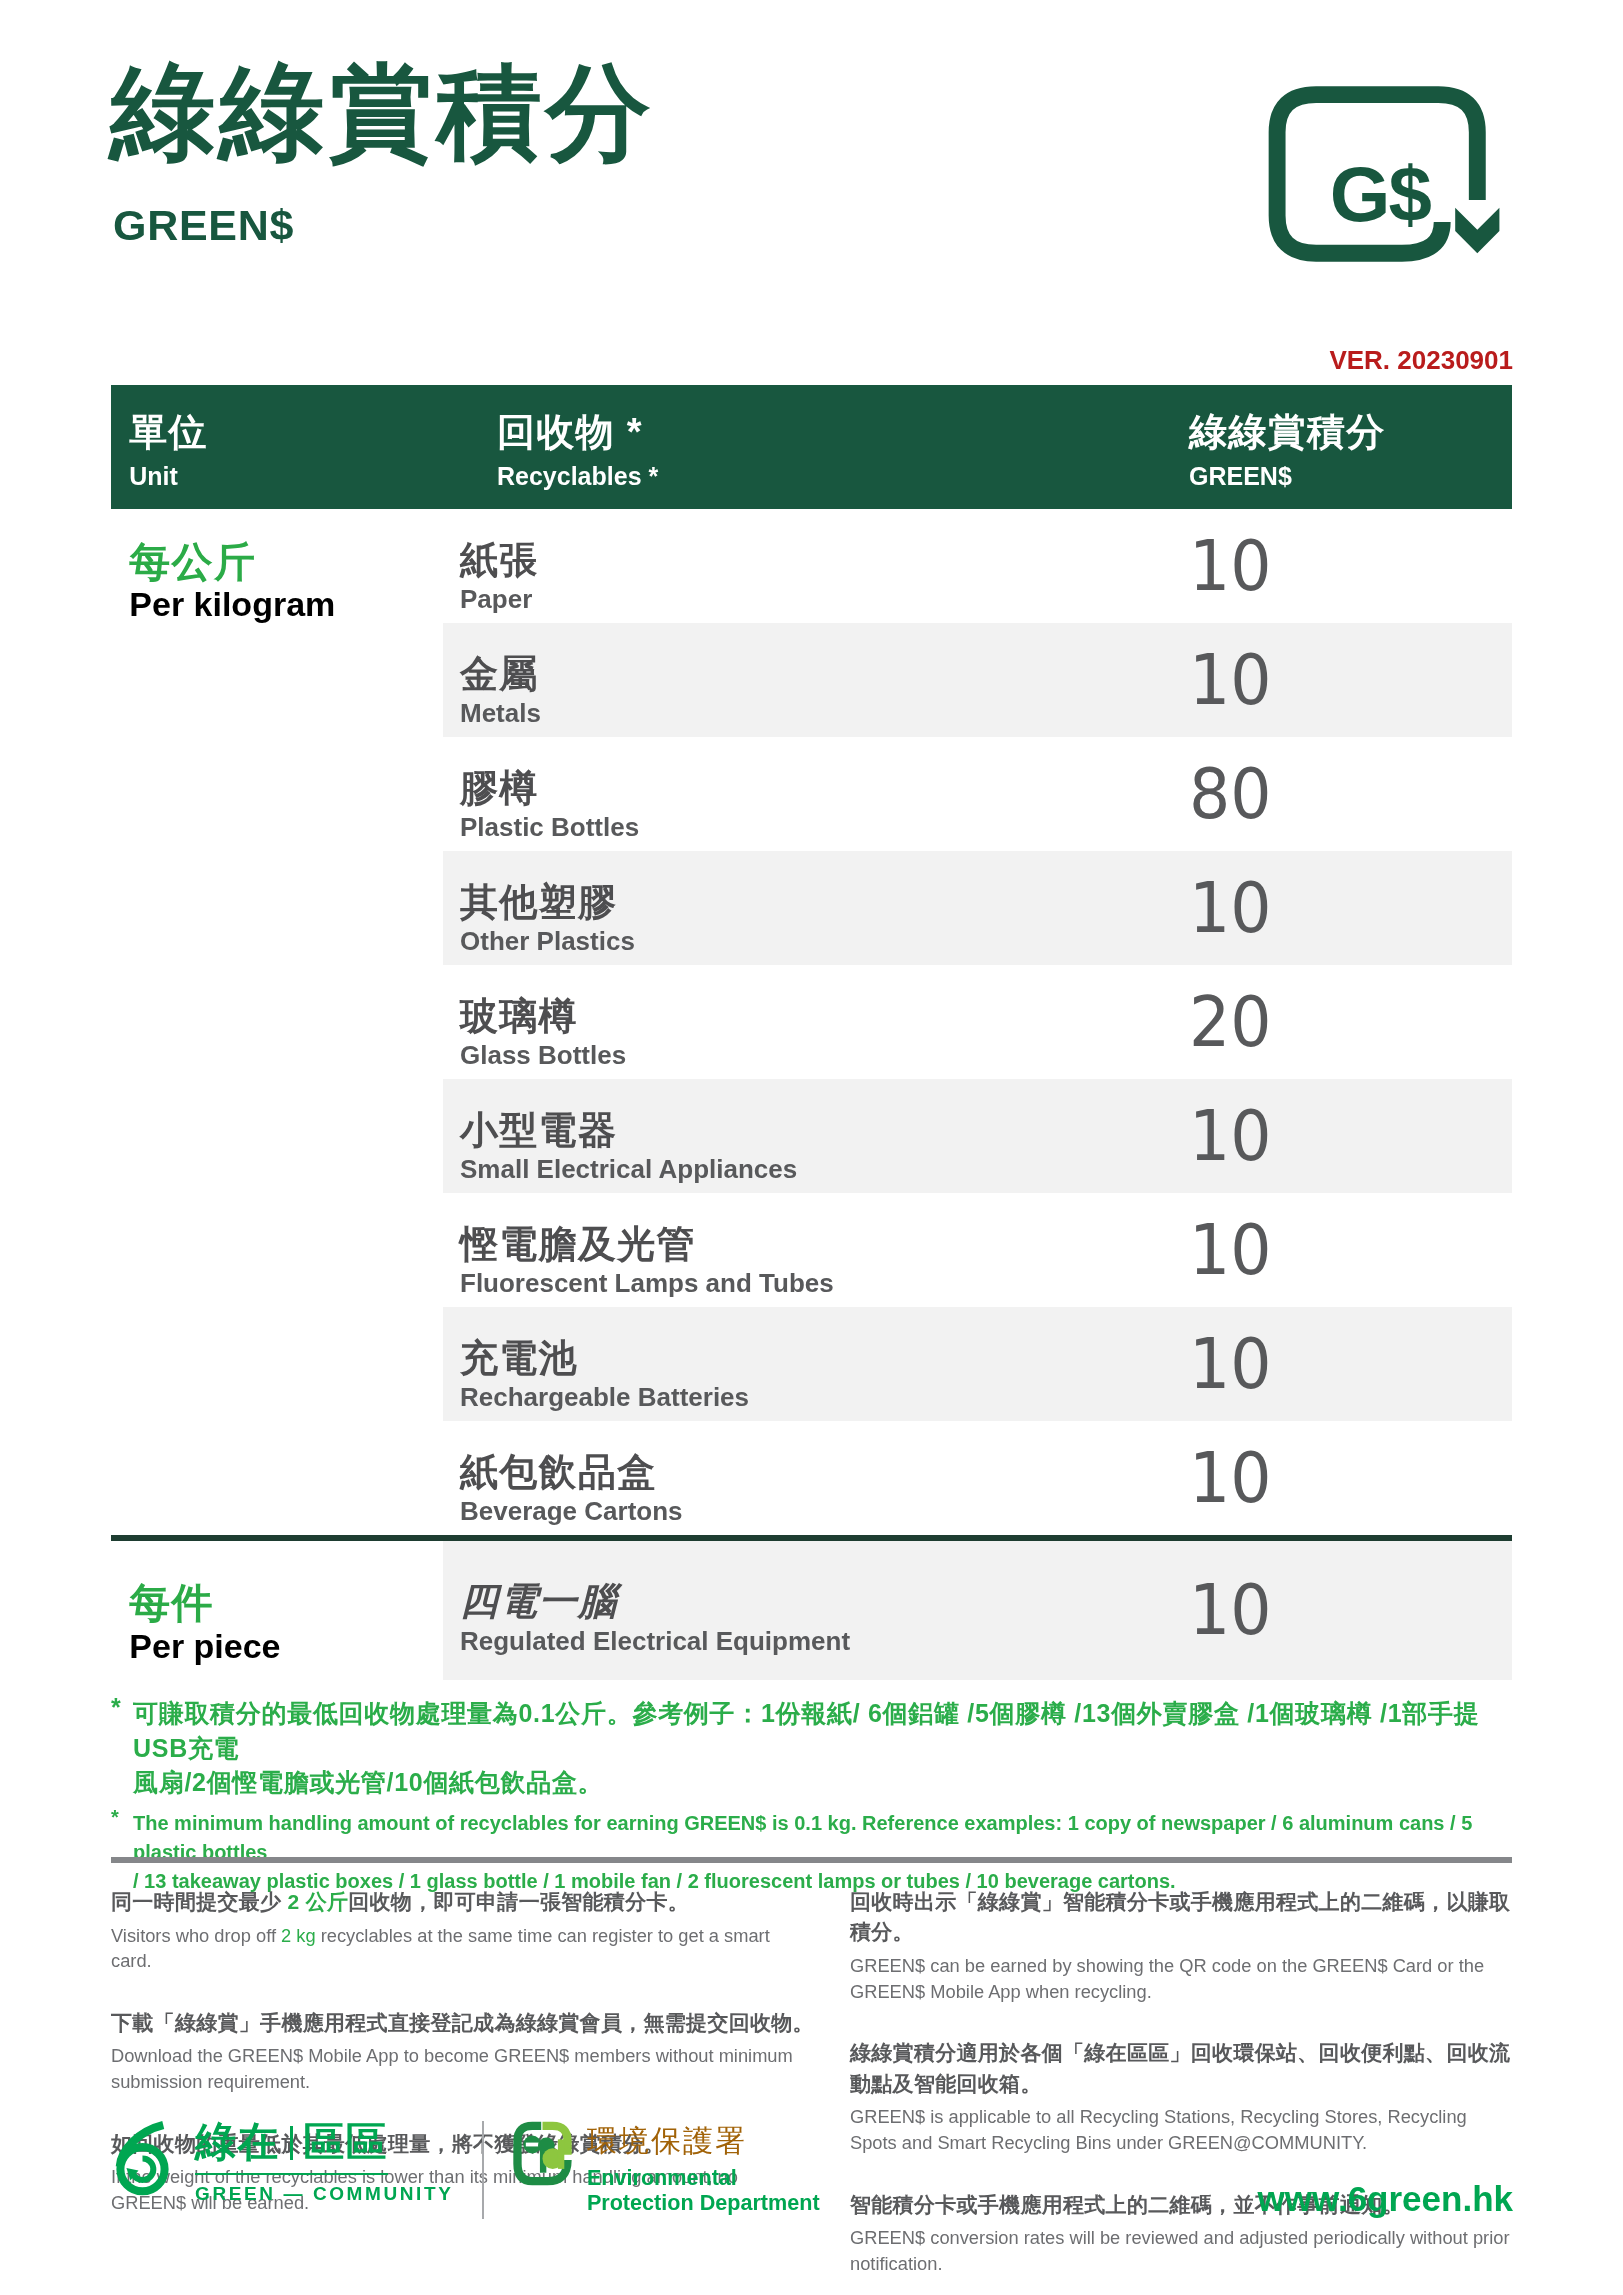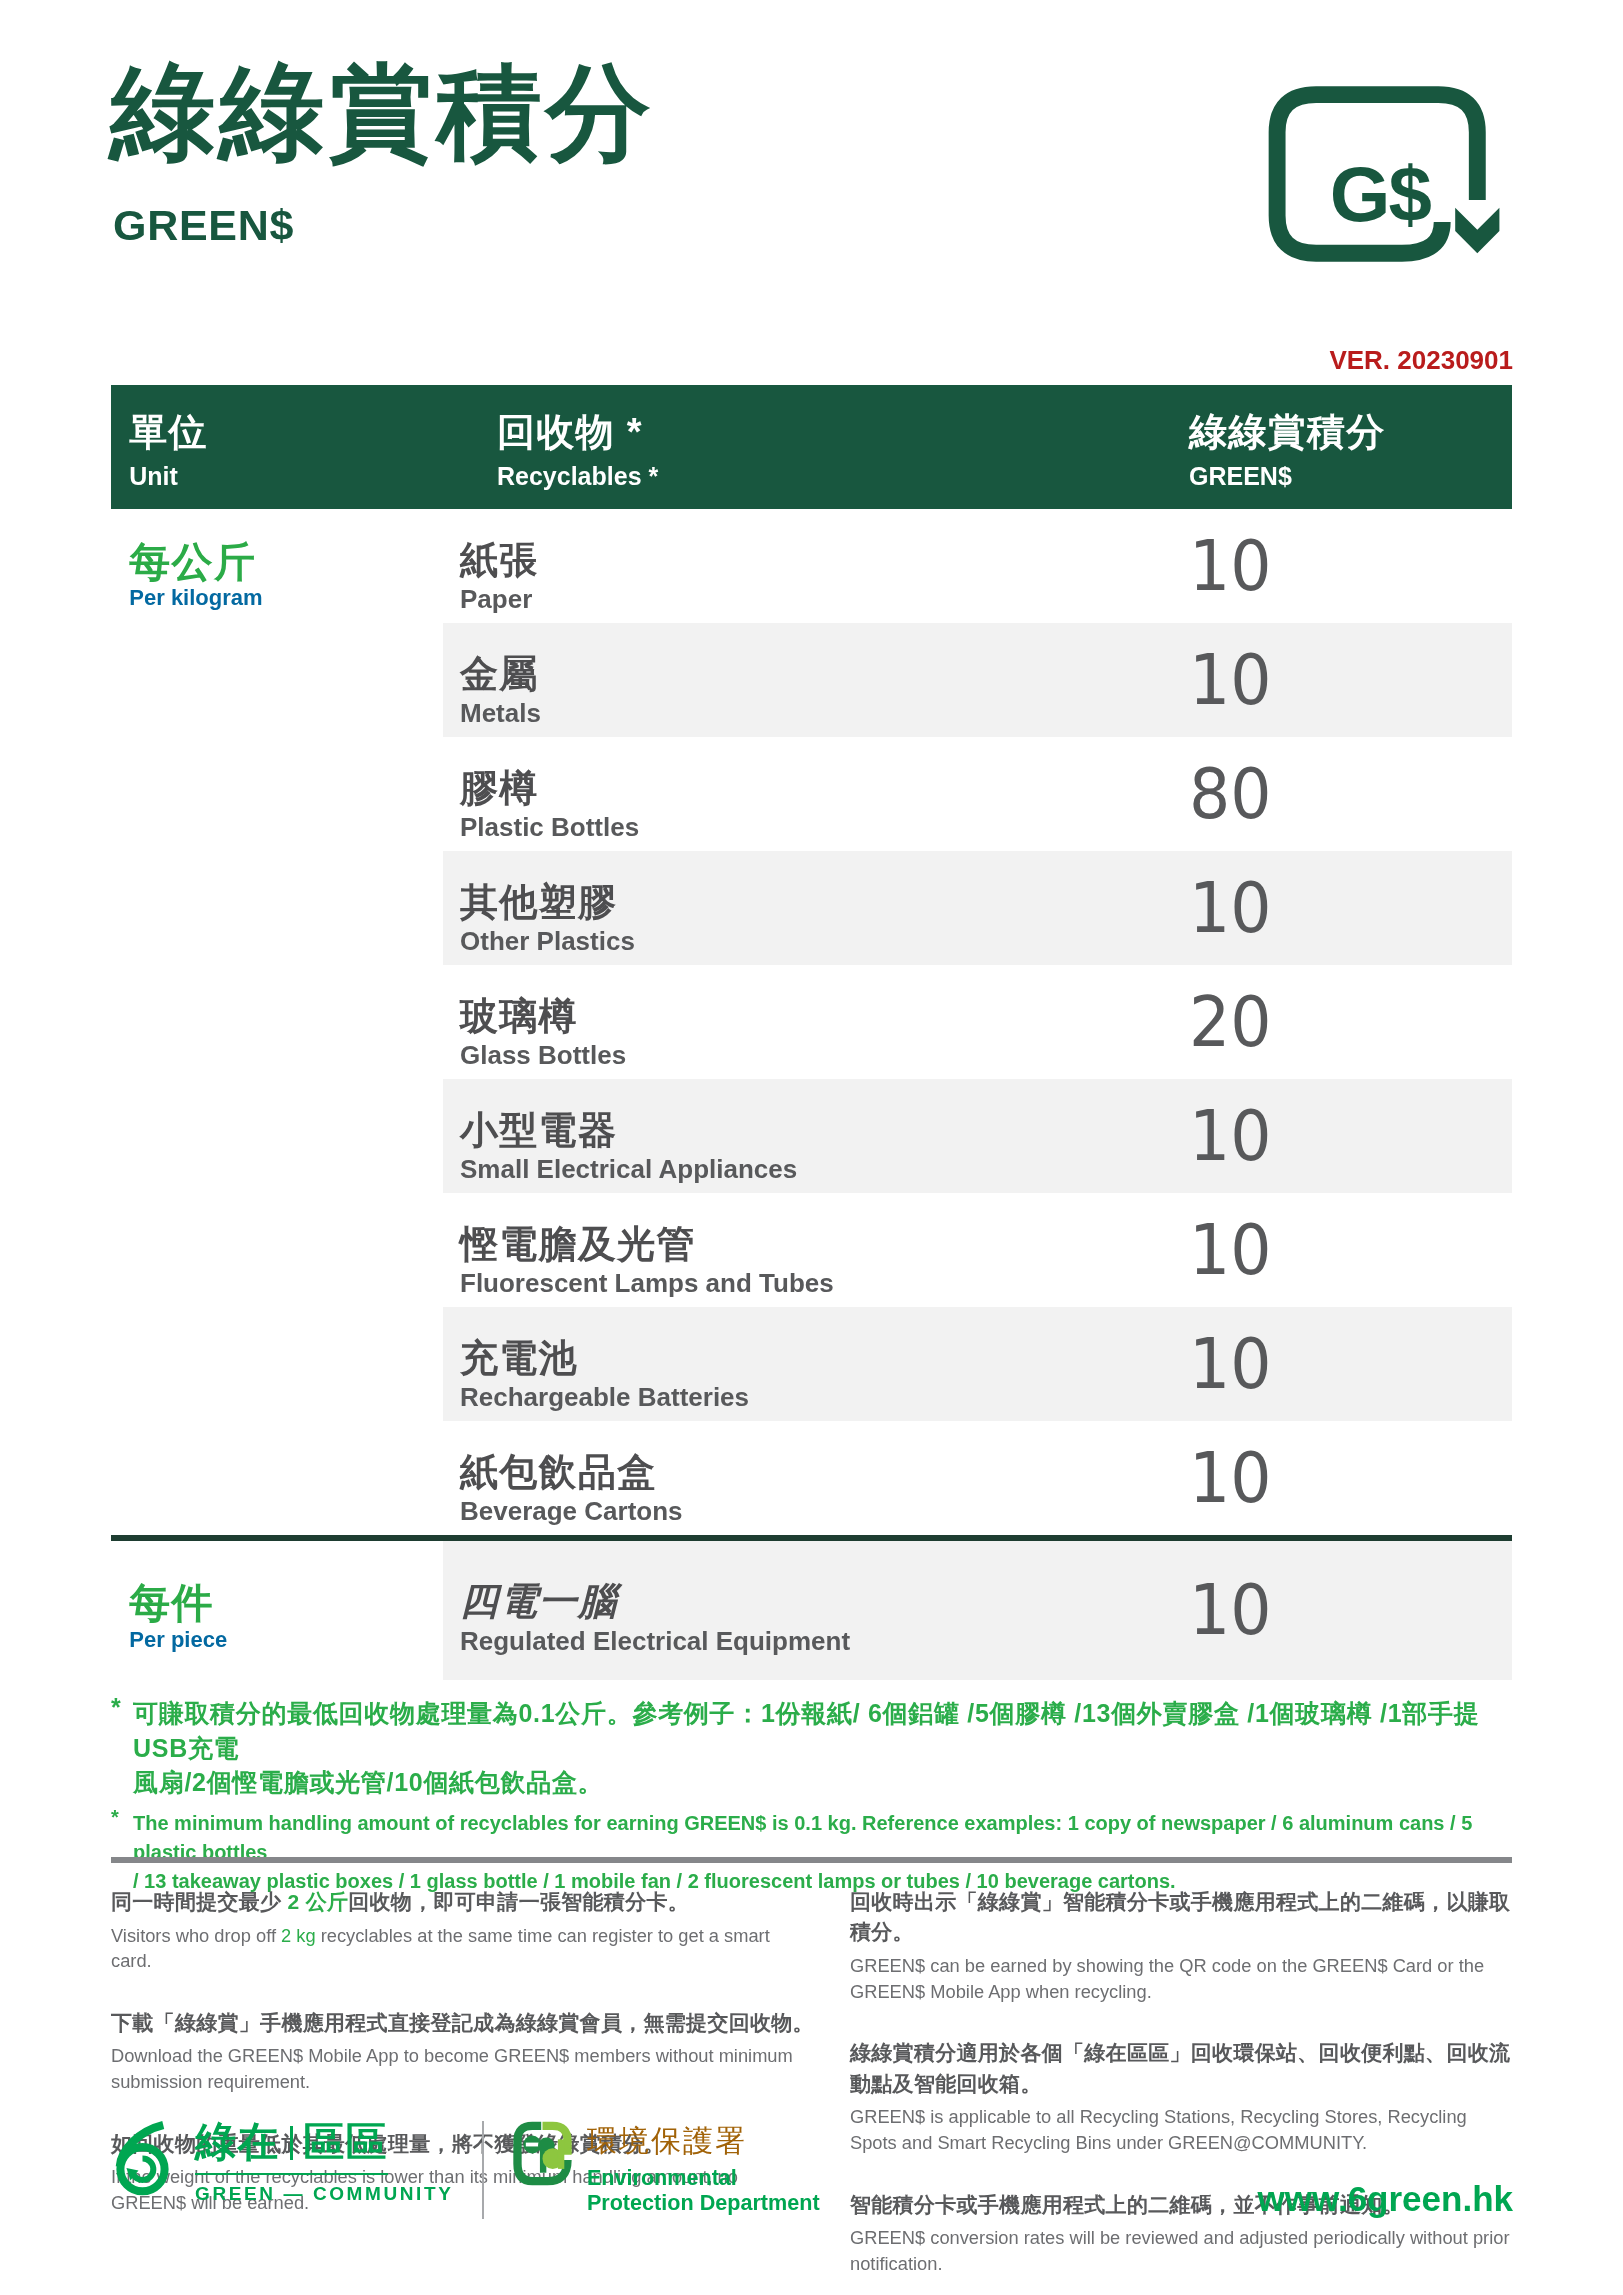--- a/index.html
+++ b/index.html
@@ -19,21 +19,21 @@
   .thead .en{position:absolute;top:77px;font-size:25px;font-weight:600;}
   .c1{left:18.3px;} .c2{left:386px;} .c3{left:1078px;}
 
   .trow{position:relative;height:114px;}
   .trow.tall{height:139px;}
   .trow .band{position:absolute;left:332px;right:0;top:0;bottom:0;background:#F2F2F2;}
   .trow .zh{position:absolute;left:349px;top:26px;font-size:38px;font-weight:700;color:#4E4E50;letter-spacing:1.3px;}
   .trow .en{position:absolute;left:349px;top:75px;font-size:26px;font-weight:600;color:#58595B;}
   .trow .val{position:absolute;left:1078px;top:0;bottom:0;display:flex;align-items:center;font-size:69px;font-weight:400;color:#58595B;transform:scaleX(.94);transform-origin:left center;font-family:"DejaVu Sans",sans-serif;}
   .unit-tag .uzh{position:absolute;left:18.3px;font-size:41px;font-weight:700;color:#2BAB47;letter-spacing:1.3px;}
-  .unit-tag .uen{position:absolute;left:18.3px;font-size:22px;font-weight:600;color:#0369a1;}
+  .unit-tag .uen{position:absolute;left:18.3px;font-size:34px;font-weight:600;color:#000000;}
   .sect-divider{height:5.9px;background:#1E3D31;}
 
   
   .footnotes{position:absolute;left:111px;top:1696px;width:1404px;color:#2BAD4A;}
   .fn-line{display:flex;align-items:flex-start;}
   .fn-star{flex:0 0 22px;font-weight:700;position:relative;top:-2.6px;}
   .fn-zh{font-size:25px;font-weight:700;line-height:1.38;white-space:pre-line;letter-spacing:0.7px;}
   .fn-en{font-size:20px;font-weight:700;line-height:1.45;white-space:pre-line;}
   .fn-line + .fn-line{margin-top:9.2px;}
   .fn-zh-star{font-size:25px;} .fn-en-star{font-size:20px;}

